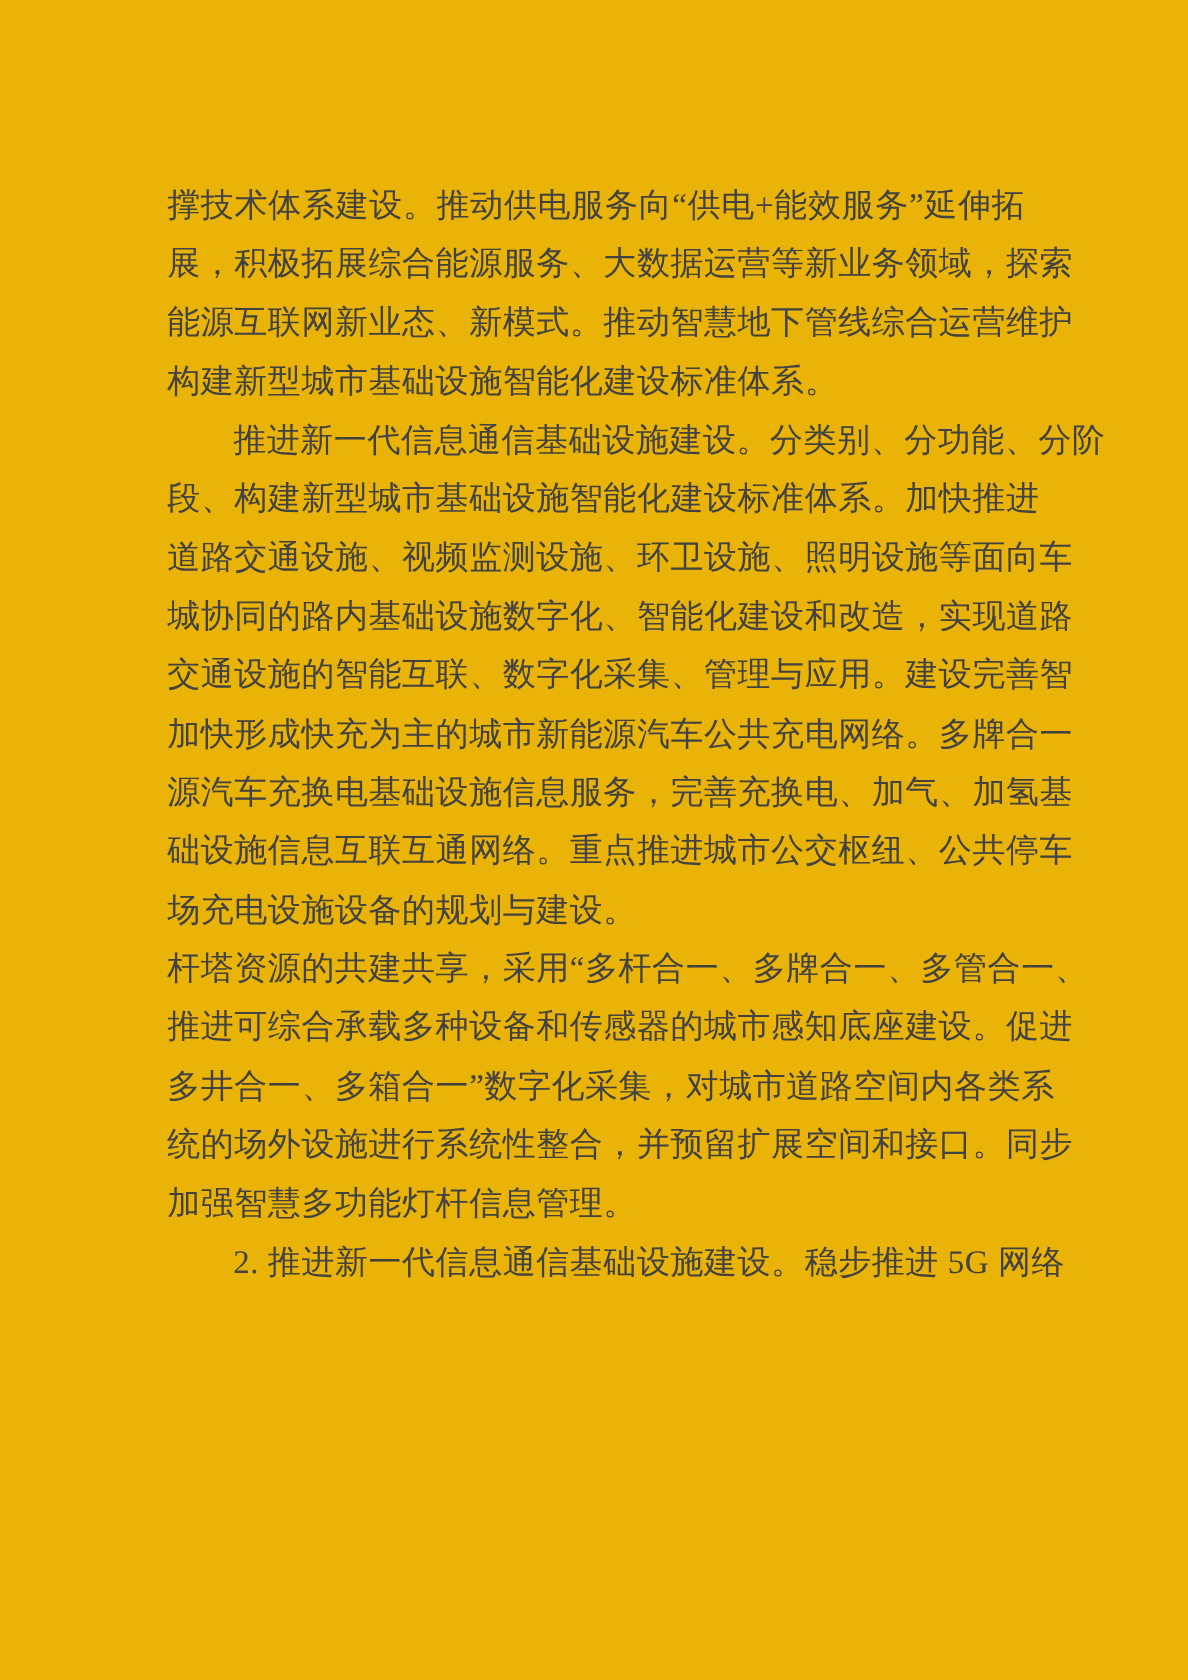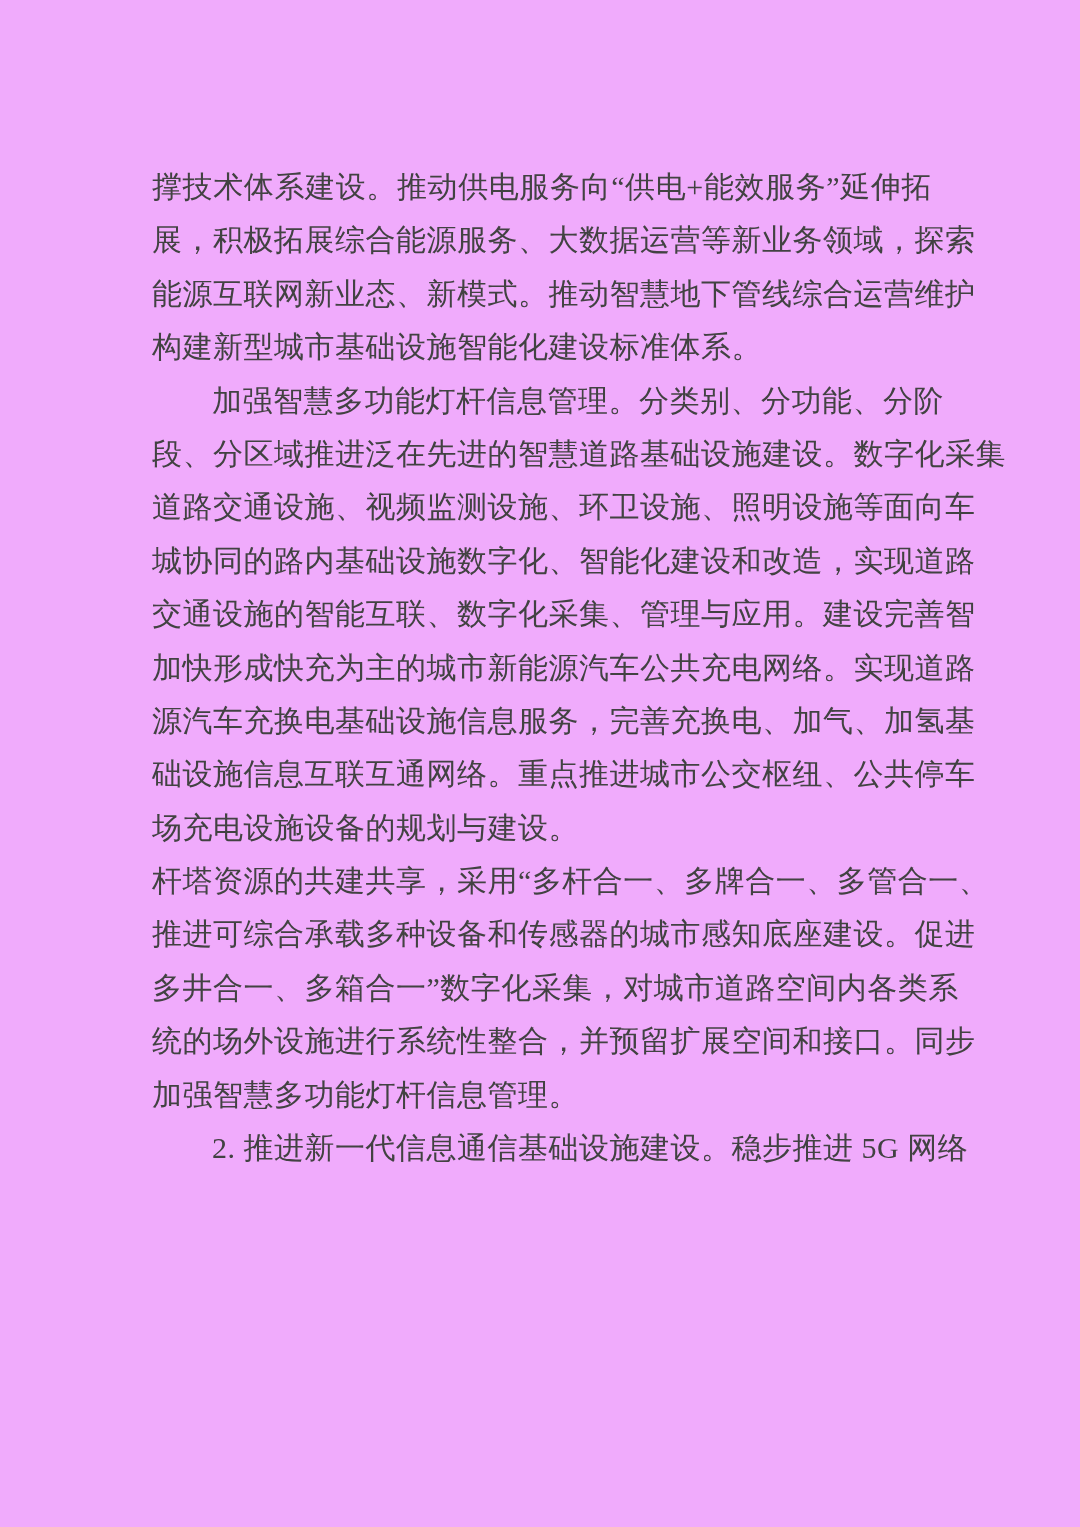--- a/index.html
+++ b/index.html
@@ -4,21 +4,21 @@
 <style>
   html, body {
     margin: 0;
     padding: 0;
     background: #ffffff;
   }
   .page {
     position: relative;
     width: 1080px;
     height: 1527px;
-    background: #f0abfc;
+    background: #eab308;
     overflow: hidden;
     font-family: "Liberation Serif", "DejaVu Serif", serif;
     color: #424242;
   }
   .text-block {
     position: absolute;
     left: 152px;
     top: 160px;
     width: 780px;
     font-size: 30px;
@@ -59,26 +59,26 @@
   <div class="text-block">
 
     <div class="para">
       <div class="line">撑技术体系建设。推动供电服务向“供电+能效服务”延伸拓</div>
       <div class="line">展，积极拓展综合能源服务、大数据运营等新业务领域，探索</div>
       <div class="line">能源互联网新业态、新模式。推动智慧地下管线综合运营维护</div>
       <div class="line end">构建新型城市基础设施智能化建设标准体系。</div>
     </div>
 
     <div class="para">
-      <div class="line ind">加强智慧多功能灯杆信息管理。分类别、分功能、分阶</div>
-      <div class="line">段、分区域推进泛在先进的智慧道路基础设施建设。数字化采集</div>
+      <div class="line ind">推进新一代信息通信基础设施建设。分类别、分功能、分阶</div>
+      <div class="line">段、构建新型城市基础设施智能化建设标准体系。加快推进</div>
       <div class="line">道路交通设施、视频监测设施、环卫设施、照明设施等面向车</div>
       <div class="line">城协同的路内基础设施数字化、智能化建设和改造，实现道路</div>
       <div class="line">交通设施的智能互联、数字化采集、管理与应用。建设完善智</div>
-      <div class="line">加快形成快充为主的城市新能源汽车公共充电网络。实现道路</div>
+      <div class="line">加快形成快充为主的城市新能源汽车公共充电网络。多牌合一</div>
       <div class="line">源汽车充换电基础设施信息服务，完善充换电、加气、加氢基</div>
       <div class="line">础设施信息互联互通网络。重点推进城市公交枢纽、公共停车</div>
       <div class="line end">场充电设施设备的规划与建设。</div>
     </div>
 
     <div class="para">
       <div class="line">杆塔资源的共建共享，采用“多杆合一、多牌合一、多管合一、</div>
       <div class="line">推进可综合承载多种设备和传感器的城市感知底座建设。促进</div>
       <div class="line">多井合一、多箱合一”数字化采集，对城市道路空间内各类系</div>
       <div class="line">统的场外设施进行系统性整合，并预留扩展空间和接口。同步</div>

